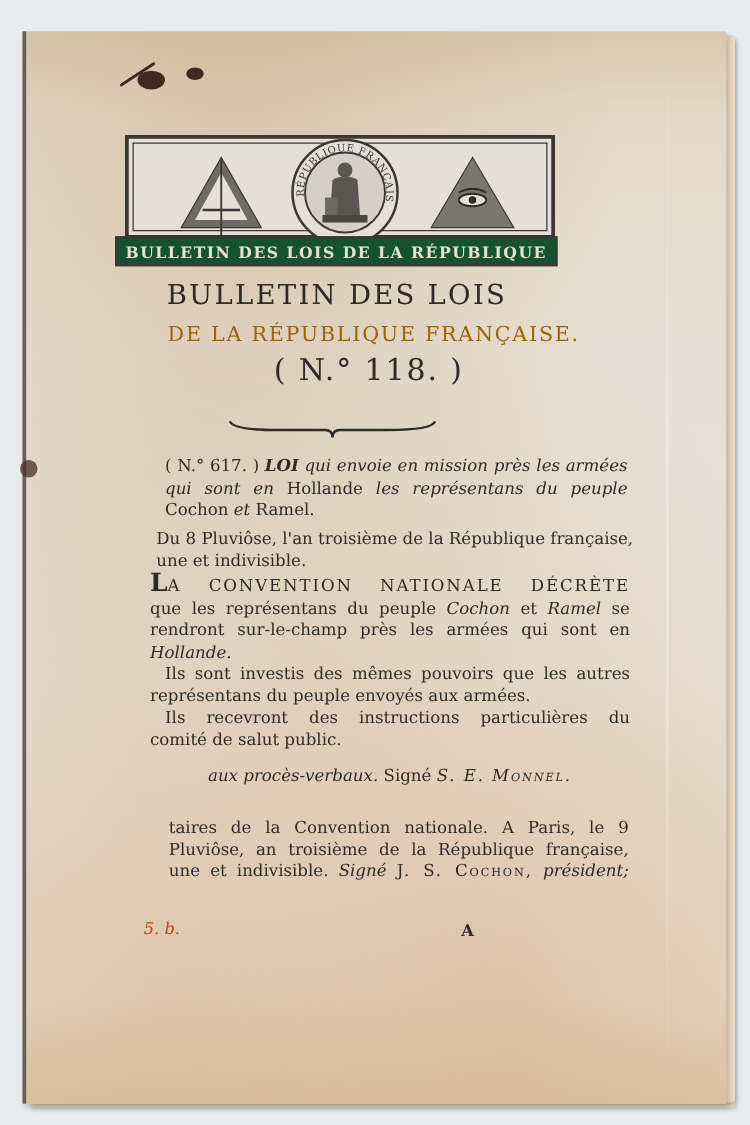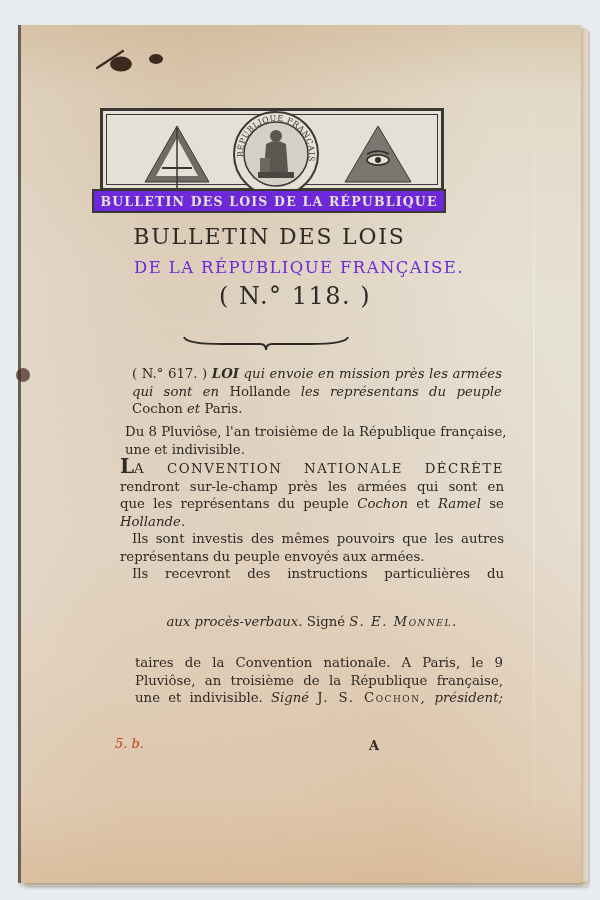--- a/index.html
+++ b/index.html
@@ -39,36 +39,36 @@
   .emblem {
     position:absolute; left:100px; top:108px; width:342px; height:100px;
   }
   .emblem-frame {
     position:absolute; left:0; top:0; width:338px; height:77px;
     border:3px solid #3a3734; outline:1px solid #3a3734; outline-offset:-7px;
     background:#e4e0d6;
   }
   .emblem-band {
     position:absolute; left:-8px; top:81px; width:350px; height:20px;
-    border:2px solid #3a3734; background:#6d28d9;
+    border:2px solid #3a3734; background:#14532d;
     display:flex; align-items:center; justify-content:center;
     color:#e6e1d6; font-family:"DejaVu Serif", serif; font-weight:bold;
     font-size:12.5px; letter-spacing:1.2px; white-space:nowrap;
   }
   .tri-left { position:absolute; left:42px; top:16px; }
   .tri-right { position:absolute; left:243px; top:16px; }
   .seal { position:absolute; left:130px; top:2px; width:92px; height:92px; }
 
   .title1 {
     position:absolute; left:0; width:539px; top:224px; text-align:center;
     font-size:22px; letter-spacing:1.8px; color:#2d2a27;
   }
   .title2 {
     position:absolute; left:0; width:598px; top:258px; text-align:center;
-    font-size:16.5px; letter-spacing:1.4px; color:#6d28d9;
+    font-size:16.5px; letter-spacing:1.4px; color:#a16207;
   }
   .number {
     position:absolute; left:0; width:590px; top:282px; text-align:center;
     font-size:24px; letter-spacing:1.5px; color:#2d2a27;
   }
   .brace { position:absolute; left:182px; top:335px; }
 
   .txt { position:absolute; font-size:13.3px; line-height:17.5px; color:#2e2a26; }
   .it { font-style:italic; }
   .sc { font-variant:small-caps; letter-spacing:1.5px; }
@@ -142,45 +142,46 @@
     <span class="it">qui envoie en mission près les armées</span>
   </span>
   <span class="line justify">
     <span class="it">qui sont en</span>
     <span>Hollande</span>
     <span class="it">les représentans du peuple</span>
   </span>
   <span class="line">
     <span>Cochon</span>
     <span class="it">et</span>
-    <span>Paris.</span>
+    <span>Ramel.</span>
   </span>
 </div>
 
 <div class="txt date-line">
   <span class="line">Du 8 Pluviôse, l'an troisième de la République française,</span>
   <span class="line">une et indivisible.</span>
 </div>
 
 <div class="txt decree">
   <span class="line justify">
     <span class="dropcap">L</span><span class="sc">A CONVENTION NATIONALE DÉCRÈTE</span>
   </span>
-  <span class="line justify">rendront sur-le-champ près les armées qui sont en</span>
   <span class="line justify">
     <span>que les représentans du peuple</span>
     <span class="it">Cochon</span>
     <span>et</span>
     <span class="it">Ramel</span>
     <span>se</span>
   </span>
+  <span class="line justify">rendront sur-le-champ près les armées qui sont en</span>
   <span class="line it">Hollande.</span>
   <span class="line justify" style="padding-left:12px;">Ils sont investis des mêmes pouvoirs que les autres</span>
   <span class="line">représentans du peuple envoyés aux armées.</span>
   <span class="line justify" style="padding-left:12px;">Ils recevront des instructions particulières du</span>
+  <span class="line">comité de salut public.</span>
 </div>
 
 <div class="txt visa">
   <span class="line">
     <span class="it">aux procès-verbaux.</span>
     <span>Signé</span>
     <span class="it sc">S. E. Monnel.</span>
   </span>
 </div>
 

